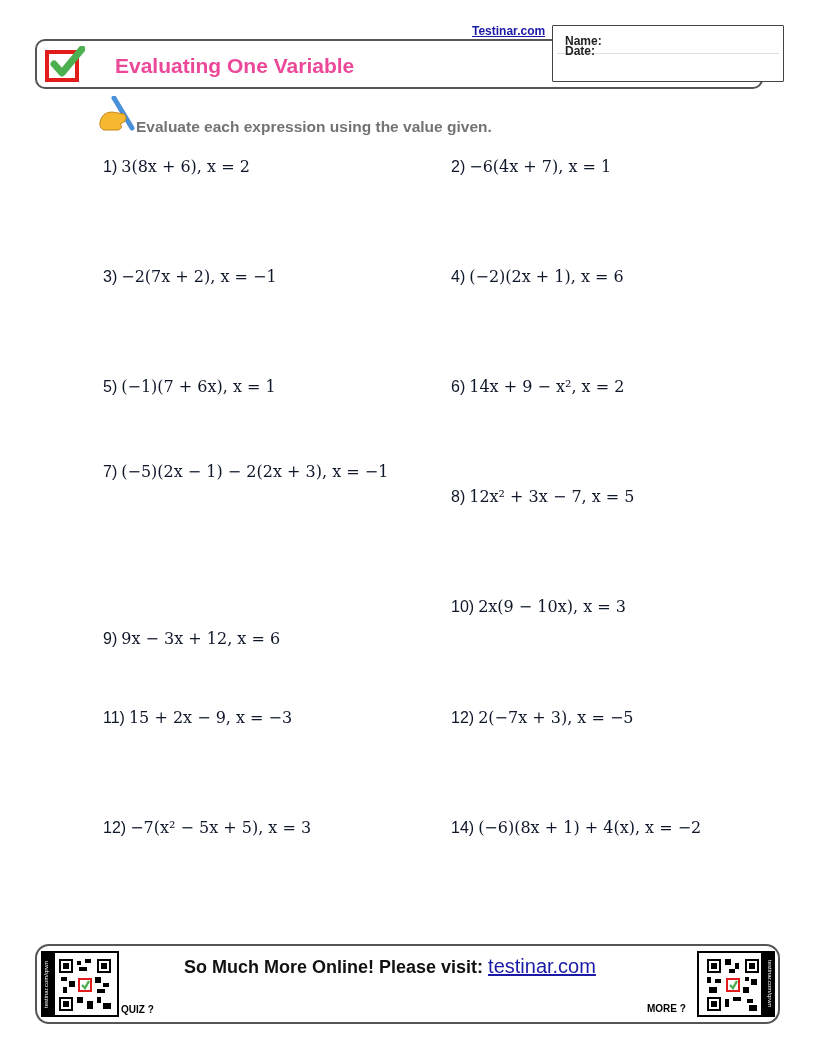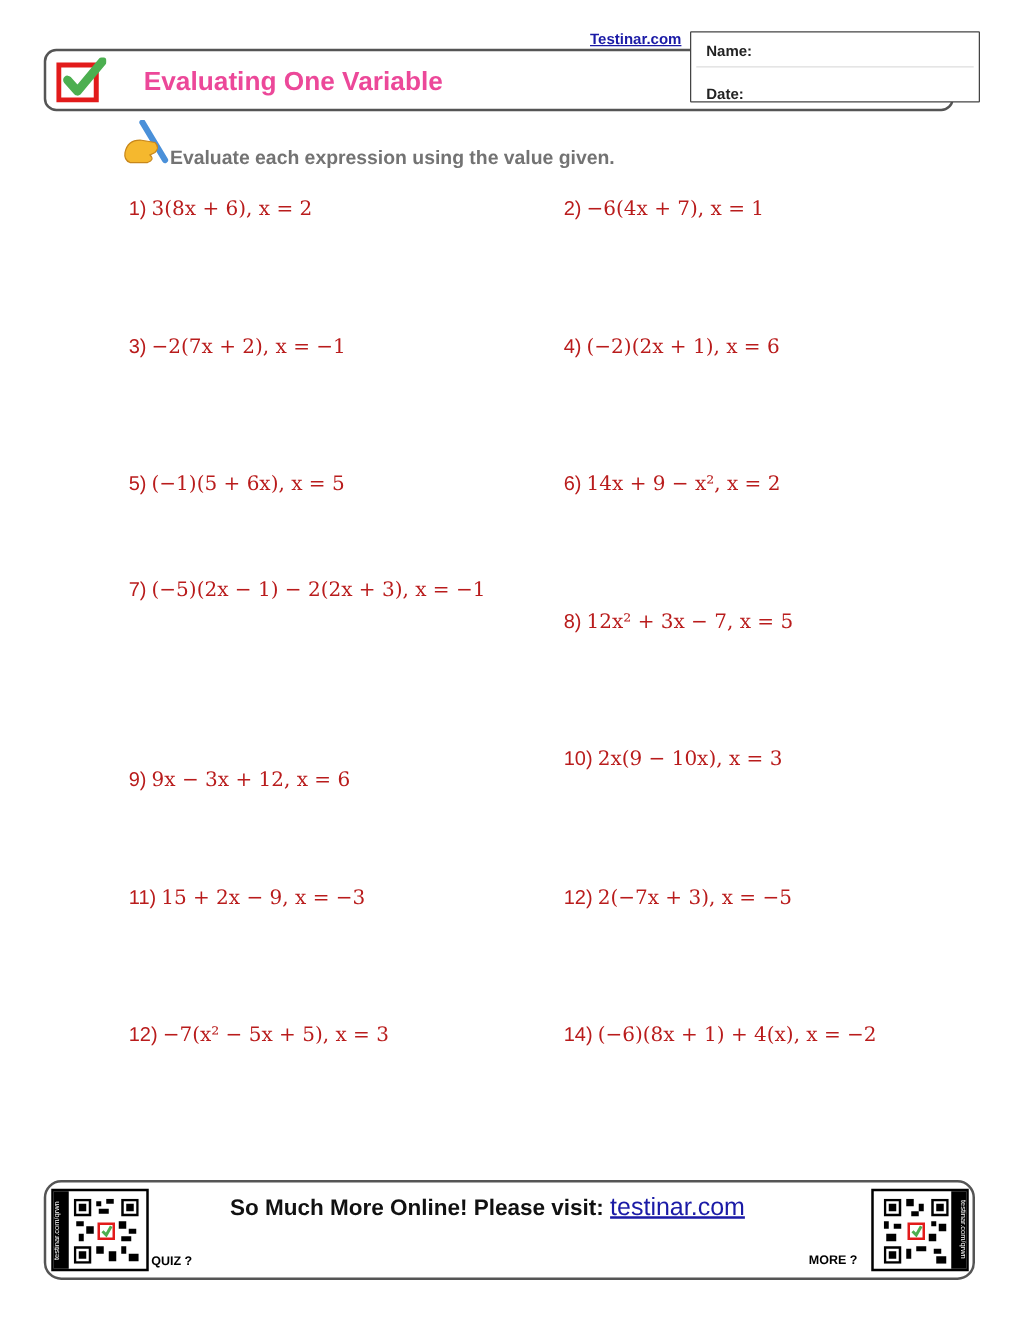--- a/index.html
+++ b/index.html
@@ -19,30 +19,30 @@
   .site-link {
     position: absolute; left: 472px; top: 24px; font-size: 12px; font-weight: bold;
     color: #1a1aa6; text-decoration: underline;
   }
   .namebox {
     position: absolute; left: 552px; top: 25px; width: 232px; height: 57px;
     border: 1.5px solid #444; border-radius: 1px; background: #fff;
   }
   .namebox .row { position: absolute; left: 12px; font-size: 12px; font-weight: bold; color: #222; }
   .namebox .row.name { top: 8px; }
-  .namebox .row.date { top: 42px; }
+  .namebox .row.date { top: 18px; }
   .namebox .divider { position: absolute; left: 4px; right: 4px; top: 27px; height: 1px; background: #ddd; }
 
   .instruction-icon { position: absolute; left: 98px; top: 96px; width: 40px; height: 38px; }
   .instruction {
     position: absolute; left: 136px; top: 118px; font-size: 15.5px; font-weight: bold; color: #737373;
   }
 
   .problem {
-    position: absolute; font-family: "DejaVu Serif", "Liberation Serif", serif; font-size: 16px; color: #b91c1c;
+    position: absolute; font-family: "DejaVu Serif", "Liberation Serif", serif; font-size: 16px; color: #0f172a;
     white-space: nowrap;
   }
   .problem .num { font-family: "Liberation Sans", sans-serif; font-size: 16px; margin-right: 4px; }
 
   .footer-box {
     position: absolute; left: 35px; top: 944px; width: 745px; height: 80px;
     border: 2px solid #555; border-radius: 14px;
   }
   .qr {
     position: absolute; width: 78px; height: 66px; border: 2px solid #000; background: #fff;
@@ -87,27 +87,27 @@
   <path d="M2 26 Q4 16 14 16 L26 18 Q30 22 26 26 L22 28 Q26 32 20 34 L6 34 Q1 32 2 26 Z" fill="#f5b82e" stroke="#c8871a" stroke-width="1"></path>
 </svg>
 <div class="instruction">Evaluate each expression using the value given.</div>
 
 <div class="problem" style="left:103px;top:157px;"><span class="num">1)</span><span>3(8x + 6), x = 2</span></div>
 <div class="problem" style="left:451px;top:157px;"><span class="num">2)</span><span>−6(4x + 7), x = 1</span></div>
 
 <div class="problem" style="left:103px;top:267px;"><span class="num">3)</span><span>−2(7x + 2), x = −1</span></div>
 <div class="problem" style="left:451px;top:267px;"><span class="num">4)</span><span>(−2)(2x + 1), x = 6</span></div>
 
-<div class="problem" style="left:103px;top:377px;"><span class="num">5)</span><span>(−1)(5 + 6x), x = 5</span></div>
+<div class="problem" style="left:103px;top:377px;"><span class="num">5)</span><span>(−1)(7 + 6x), x = 1</span></div>
 <div class="problem" style="left:451px;top:377px;"><span class="num">6)</span><span>14x + 9 − x², x = 2</span></div>
 
 <div class="problem" style="left:103px;top:462px;"><span class="num">7)</span><span>(−5)(2x − 1) − 2(2x + 3), x = −1</span></div>
 <div class="problem" style="left:451px;top:487px;"><span class="num">8)</span><span>12x² + 3x − 7, x = 5</span></div>
 
-<div class="problem" style="left:103px;top:614px;"><span class="num">9)</span><span>9x − 3x + 12, x = 6</span></div>
+<div class="problem" style="left:103px;top:629px;"><span class="num">9)</span><span>9x − 3x + 12, x = 6</span></div>
 <div class="problem" style="left:451px;top:597px;"><span class="num">10)</span><span>2x(9 − 10x), x = 3</span></div>
 
 <div class="problem" style="left:103px;top:708px;text-align:right;"><span class="num">11)</span><span>15 + 2x − 9, x = −3</span></div>
 <div class="problem" style="left:451px;top:708px;"><span class="num">12)</span><span>2(−7x + 3), x = −5</span></div>
 
 <div class="problem" style="left:103px;top:818px;"><span class="num">12)</span><span>−7(x² − 5x + 5), x = 3</span></div>
 <div class="problem" style="left:451px;top:818px;"><span class="num">14)</span><span>(−6)(8x + 1) + 4(x), x = −2</span></div>
 
 <div class="footer-box"></div>
 

